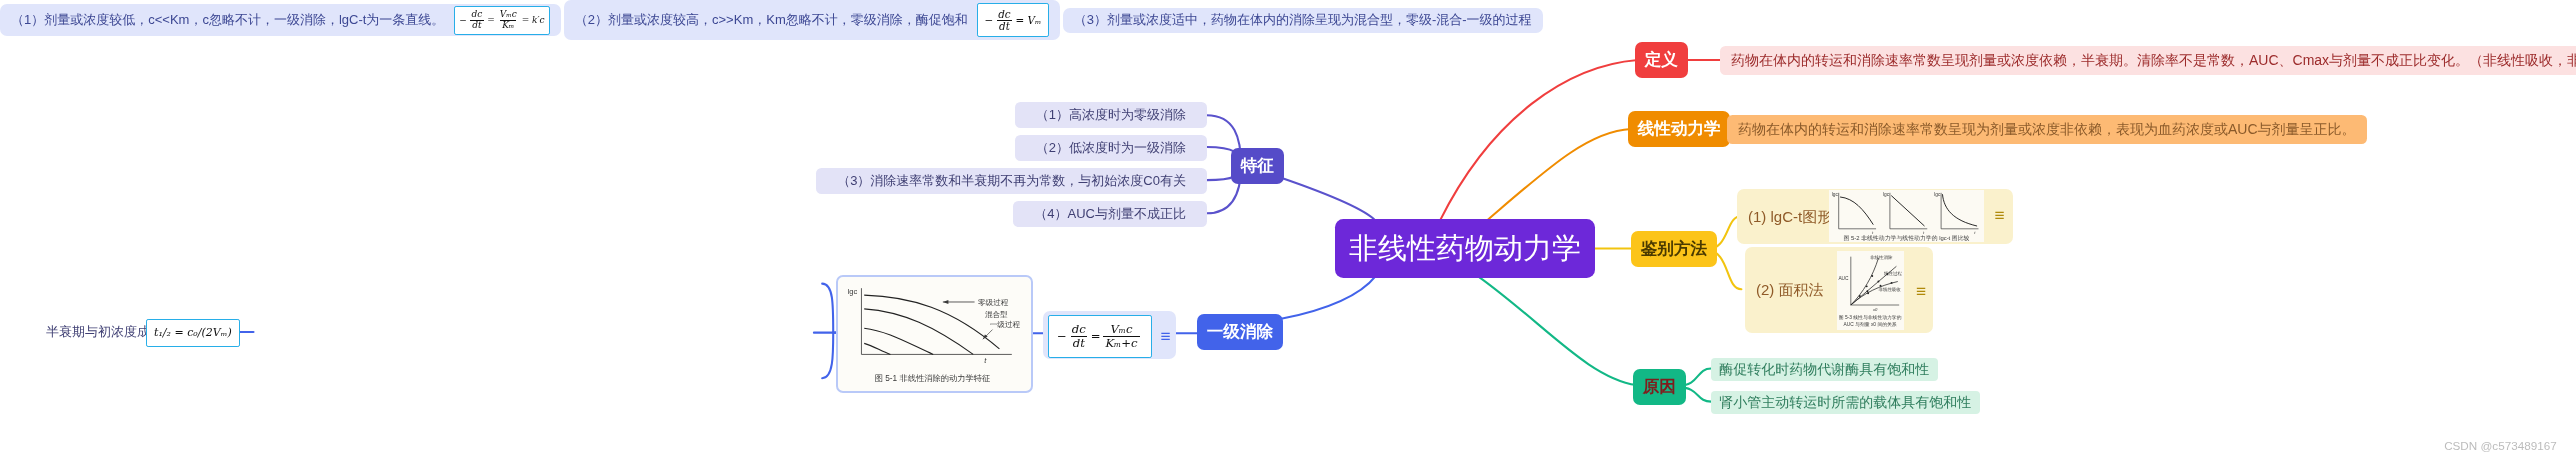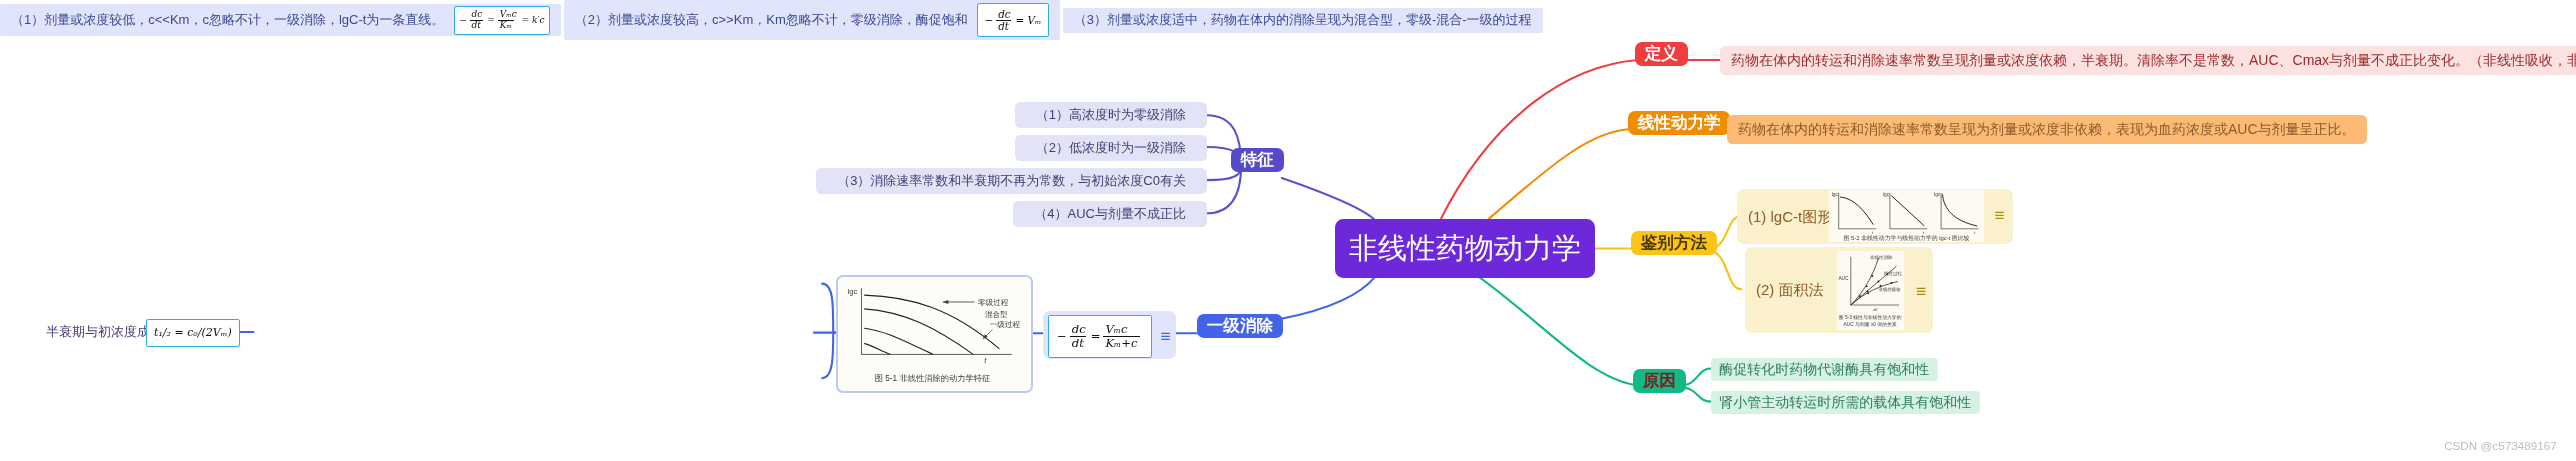--- a/index.html
+++ b/index.html
@@ -7,37 +7,37 @@
           font-family:"Liberation Sans",sans-serif;overflow:hidden;}
   #links{position:absolute;left:0;top:0;z-index:0;}
   .node,.note,.figbox,.fwrap,.plain,.wm{position:absolute;z-index:1;}
   .node{display:flex;align-items:center;justify-content:center;color:#fff;
         border-radius:7px;white-space:nowrap;padding:0 9.7px;font-weight:bold;}
   .note{display:inline-flex;align-items:center;white-space:nowrap;border-radius:5.5px;}
   .central{background:#6d28d9;font-size:29px;height:59px;border-radius:8.3px;padding:0 14px;font-weight:normal;}
   .n-red{background:#f03e3e;} .n-orange{background:#f08c00;}
   .n-yellow{background:#fcc419;color:#4a3a00;} .n-green{background:#12b886;color:#7f1d1d;}
   .n-violet{background:#554bc8;} .n-blue{background:#4263ea;}
-  .branch{font-size:16.6px;height:24px;}
+  .branch{font-size:16.6px;height:36px;}
   .note-red{background:#fce1e1;color:#9c2b2b;font-size:14px;height:29px;padding:0 11px;}
   .note-orange{background:#fdba74;color:#8a5a2a;font-size:14px;height:29px;padding:0 11px;}
   .ybox{background:#faf1cc;border-radius:7px;}
   .ylabel-txt{position:absolute;left:11px;top:50%;transform:translateY(-50%);
               color:#8f5a28;font-size:15px;white-space:nowrap;}
   .scan{position:absolute;background:#fcfaf3;}
   .notes-icon{position:absolute;font-size:17.3px;line-height:1;font-weight:bold;}
   .ni-gold{color:#b08a0a;} .ni-blue{color:#4263ea;}
   .gnote{background:#d6f2e4;color:#2f7d5d;font-size:14px;height:23px;padding:0 8.3px;border-radius:4.1px;}
   .tz-item{background:#e3e3f7;color:#3f3f73;font-size:13px;height:25.6px;padding:0 21px;border-radius:5.5px;}
-  .ms-row{background:#e0e5fb;color:#3c4793;font-size:13px;border-radius:2px;
+  .ms-row{background:#e0e5fb;color:#3c4793;font-size:13px;border-radius:7px;
           display:inline-flex;align-items:center;gap:9.7px;padding:0 11px;}
   .fbox{background:#fff;border:1.4px solid #27aee8;border-radius:2.1px;
         display:inline-flex;align-items:center;justify-content:center;
         font-family:"DejaVu Serif",serif;font-style:italic;color:#111;}
-  .frac{display:inline-flex;flex-direction:column;align-items:flex-start;line-height:1.05;margin:0 2.8px;}
+  .frac{display:inline-flex;flex-direction:column;align-items:center;line-height:1.05;margin:0 2.8px;}
   .frac .den{border-top:1px solid #111;}
   .frac .num,.frac .den{padding:0 2.1px;}
   .figbox{background:#fdfcf8;border:2.1px solid #b9c9f8;border-radius:7px;}
   .fwrap{background:#e0e5fb;border-radius:7px;}
   .plain{color:#3f3f73;font-size:13px;white-space:nowrap;}
   .wm{color:#bcbcbc;font-size:11.7px;}
   svg text{font-family:"Liberation Sans",sans-serif;fill:#3a3a3a;}
 </style>
 </head>
 <body>

